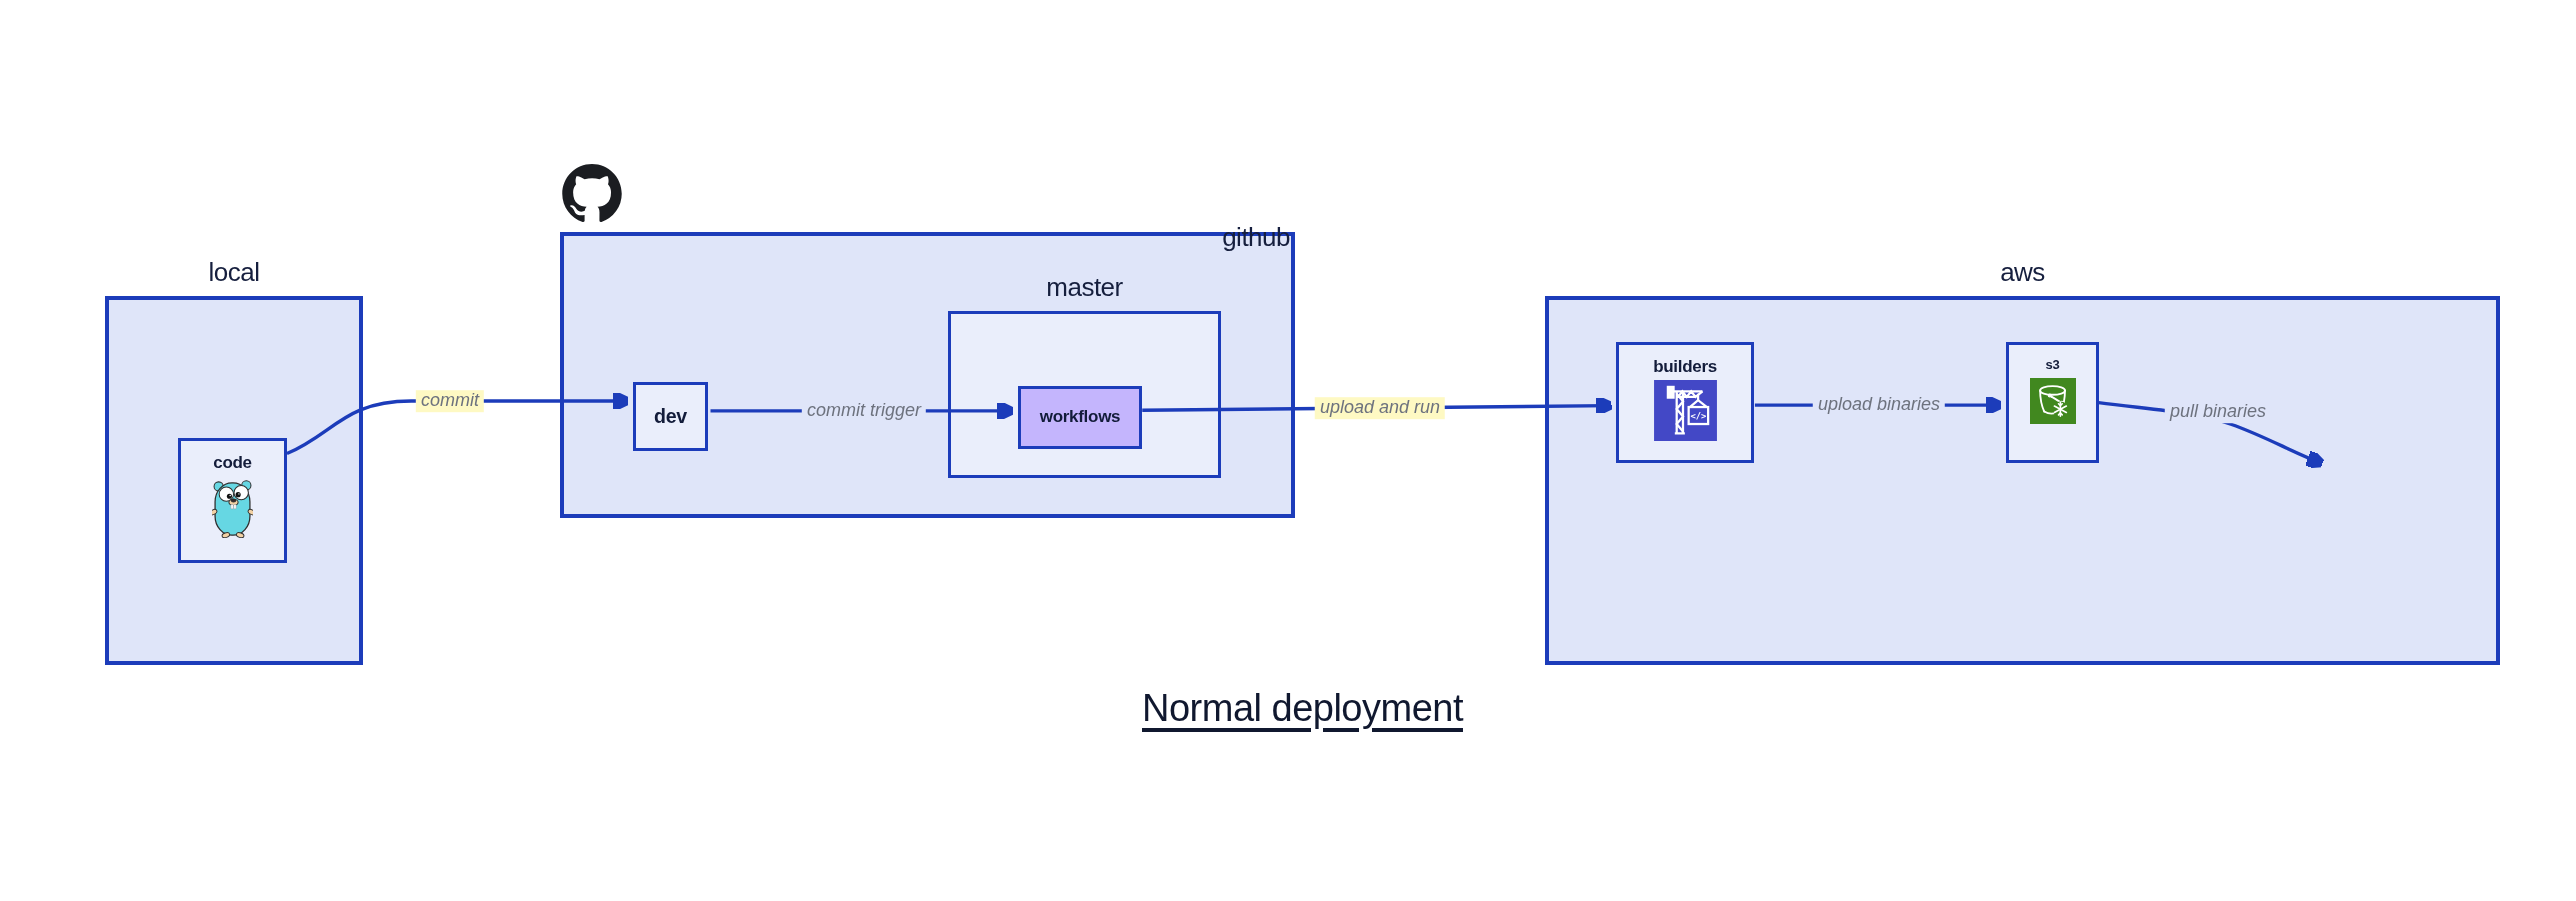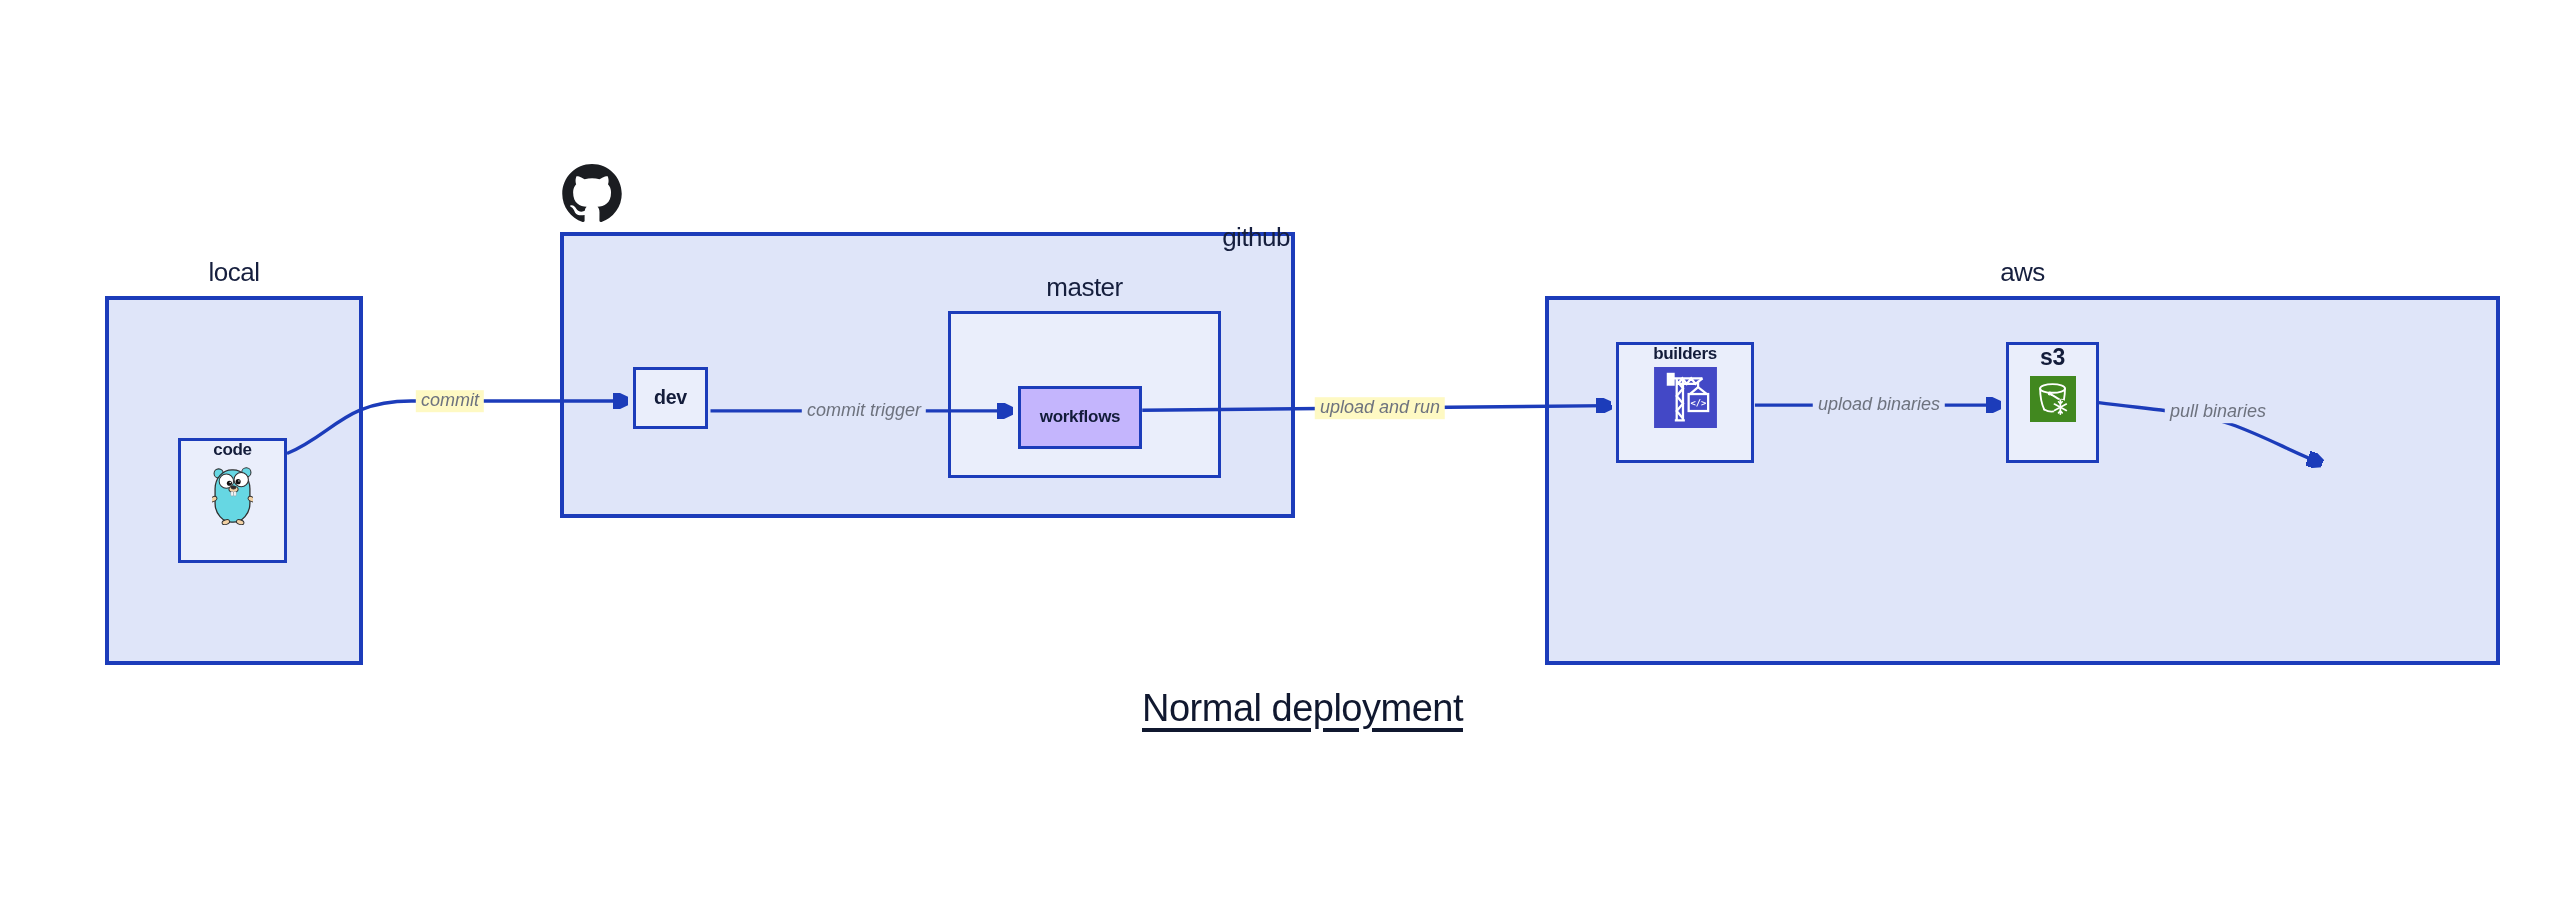--- a/index.html
+++ b/index.html
@@ -7,21 +7,21 @@
          font-family:"Liberation Sans","DejaVu Sans",sans-serif;}
   
   .gbox{position:absolute;background:#dfe5f9;border:4.1px solid #1c3cba;box-sizing:border-box;}
   .gbox.lvl2{background:#eaeefb;border-width:3.6px;}
   
   .node{position:absolute;background:#eaeefb;border:3.6px solid #1c3cba;box-sizing:border-box;
         display:flex;flex-direction:column;align-items:center;}
   .node.lvl3{background:#c4b5fd;}
   .node.center{justify-content:center;}
   .nlabel{font-weight:700;font-size:17px;letter-spacing:-0.3px;color:#131c3a;line-height:1.1;}
-  .node .top-label{margin-top:0;}
+  .node .top-label{margin-top:13px;}
   .node .icon-wrap{margin-top:5.2px;}
   
   .glabel{position:absolute;font-size:26px;line-height:31px;color:#161f3e;letter-spacing:-0.5px;
           text-align:center;white-space:nowrap;}
   .glabel.right{text-align:right;}
   
   .edges{position:absolute;left:0;top:0;pointer-events:none;}
   .edges path{stroke:#1c3cba;stroke-width:6.5;fill:none;}
   
   .elabel{position:absolute;transform:translate(-50%,-50%);font-style:italic;font-size:18px;
@@ -71,21 +71,21 @@
         <circle cx="35.5" cy="33.5" r="1.4" fill="#ffffff" stroke="none"></circle>
         <circle cx="52.5" cy="30.5" r="1.4" fill="#ffffff" stroke="none"></circle>
         <ellipse cx="42" cy="47" rx="9" ry="6" fill="#f2d1a4"></ellipse>
         <ellipse cx="42" cy="43.5" rx="4.2" ry="3" fill="#33272a"></ellipse>
         <rect x="36.8" y="51" width="4.8" height="9" rx="2" fill="#ffffff" stroke="#9aa0a6" stroke-width="1.2"></rect>
         <rect x="42.4" y="51" width="4.8" height="9" rx="2" fill="#ffffff" stroke="#9aa0a6" stroke-width="1.2"></rect>
       </g>
     </svg>
   </div>
 
-  <div class="node center" style="left:633px;top:367px;width:75px;height:62px;">
+  <div class="node center" style="left:633px;top:382px;width:75px;height:69px;">
     <div class="nlabel" style="font-size:19.6px;">dev</div>
   </div>
 
   <div class="node lvl3 center" style="left:1018px;top:386px;width:124px;height:63px;">
     <div class="nlabel">workflows</div>
   </div>
 
   <div class="node" style="left:1616px;top:342px;width:138px;height:121px;">
     <div class="nlabel top-label">builders</div>
     <svg class="icon-wrap" width="63" height="61" viewBox="0 0 100 97" style="margin-top:3.1px;">
@@ -98,21 +98,21 @@
         <path d="M38 27 L45 18 L52 27 L59 18 L66 27 L77 18"></path>
         <path d="M70 22 V32"></path>
         <path d="M57 43 L70 32 L84 43"></path>
         <rect x="55" y="43" width="31" height="27"></rect>
       </g>
       <text x="70.5" y="62" text-anchor="middle" font-size="14" font-weight="bold" fill="#ffffff" font-family="'DejaVu Sans Mono',monospace">&lt;/&gt;</text>
     </svg>
   </div>
 
   <div class="node" style="left:2006px;top:342px;width:93px;height:121px;">
-    <div class="nlabel top-label" style="font-size:23px;">s3</div>
+    <div class="nlabel top-label" style="font-size:13px;">s3</div>
     <svg class="icon-wrap" width="46" height="46" viewBox="0 0 100 100" style="margin-top:6.2px;">
       <rect x="0" y="0" width="100" height="100" fill="#41881f"></rect>
       <g stroke="#ffffff" stroke-width="4" fill="none" stroke-linecap="round">
         <ellipse cx="49" cy="27" rx="27" ry="9.5"></ellipse>
         <path d="M22 27 C22 42 26 62 31 73"></path>
         <path d="M76 27 C76 42 72 62 67 73"></path>
         <path d="M31 73 Q43 80 56 76"></path>
         <circle cx="43" cy="38" r="3.2" fill="#ffffff" stroke-width="2.5"></circle>
         <path d="M46 40 L67 53"></path>
         <circle cx="69" cy="55" r="4" stroke-width="3.2"></circle>

